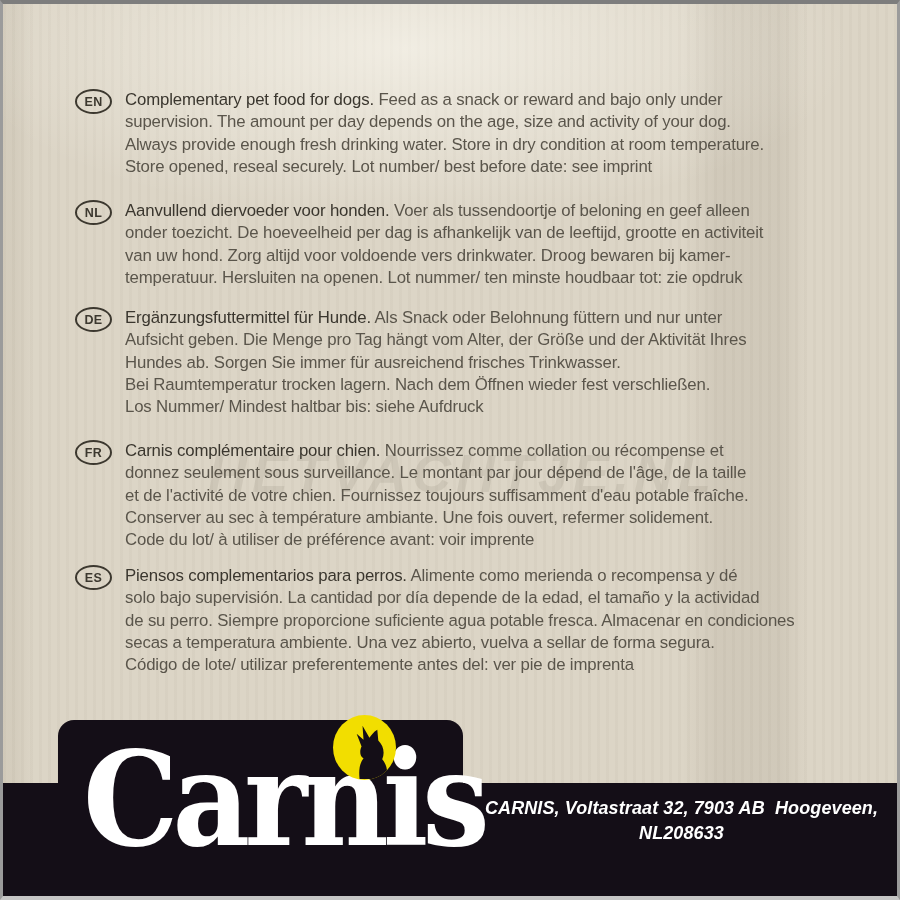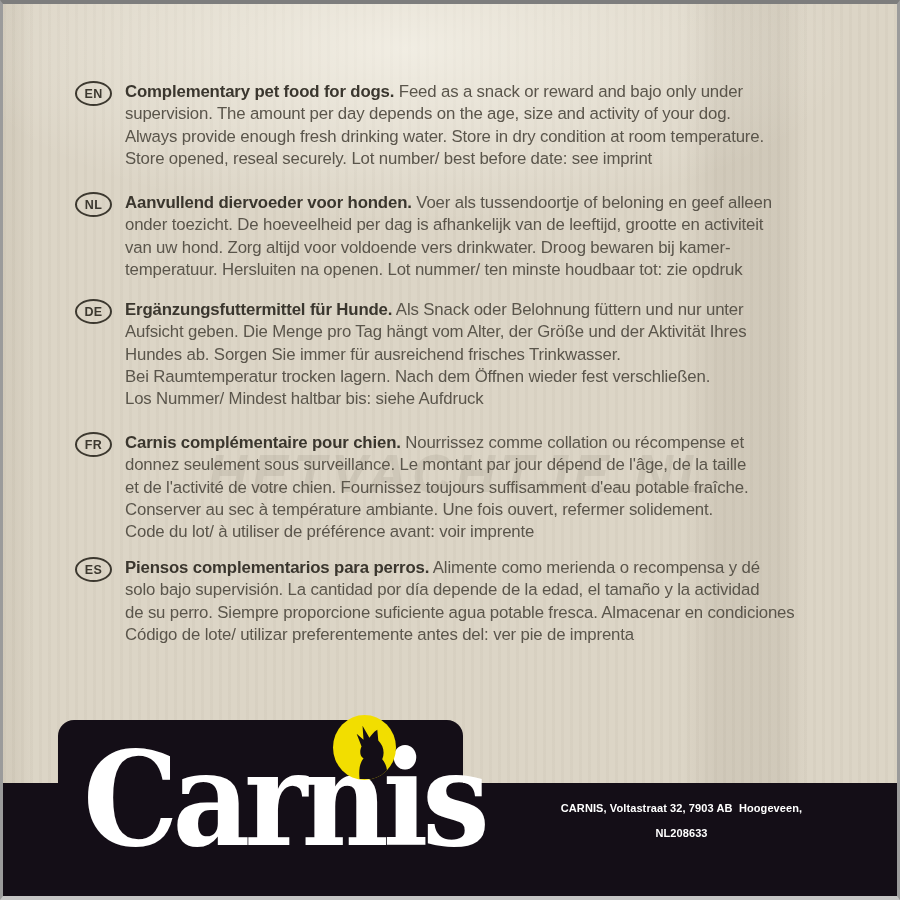--- a/index.html
+++ b/index.html
@@ -19,36 +19,36 @@
       #dcd5c6;
     overflow:hidden;
     font-family:"Liberation Sans", sans-serif;
   }
   .watermark{
     position:absolute;left:205px;top:438px;
     font-size:54px;font-weight:bold;letter-spacing:5px;
     color:rgba(104,95,80,0.12);
     pointer-events:none;z-index:4;white-space:nowrap;font-style:italic;
   }
-  .lang{position:absolute;left:72px;right:32px;z-index:3;}
+  .lang{position:absolute;left:72px;right:32px;z-index:3;margin-top:8px;}
   .oval{
     position:absolute;left:0;top:0;
     width:33px;height:21px;
     border:2px solid #3c382f;border-radius:50%;
     display:flex;align-items:center;justify-content:center;
     font-size:12.5px;font-weight:bold;color:#3c382f;letter-spacing:0.3px;
   }
   .txt{margin-left:50px;}
   .ln{
     white-space:pre;
     font-size:16.8px;line-height:22.3px;
     letter-spacing:-0.15px;
     color:#5a554b;
   }
-  .ln b{font-weight:bold;color:#3a362e;}
+  .ln b{font-weight:normal;color:#3a362e;}
   .band{position:absolute;left:0;right:0;top:779px;bottom:0;background:#140e17;z-index:5;}
   .logo-box{
     position:absolute;left:55px;top:716px;width:405px;height:70px;
     background:#140e17;border-radius:16px 16px 0 0;z-index:6;
   }
   .brand{
     position:absolute;left:80px;top:741px;z-index:7;
     font-family:"DejaVu Serif", serif;font-weight:bold;
     font-size:120px;line-height:1;letter-spacing:-6px;
     color:#ffffff;
@@ -59,21 +59,21 @@
     position:absolute;left:330px;top:711px;width:63px;height:65px;
     border-radius:50%;background:#f2de00;overflow:hidden;z-index:8;
   }
   .moon svg{display:block;width:100%;height:100%;}
   .addr{
     position:absolute;left:460px;top:792px;width:437px;z-index:7;
     text-align:center;color:#ffffff;
   }
   .addr-line{
     white-space:pre;
-    font-size:11px;font-weight:bold;line-height:25px;letter-spacing:0.1px;
+    font-size:18px;font-weight:bold;line-height:25px;letter-spacing:0.1px;font-style:italic;
   }
 </style>
 </head>
 <body>
 
 <div class="page">
 
   <div class="watermark">HETVACHTJE.NL</div>
 
   <section class="lang" style="top:77px">
@@ -127,20 +127,21 @@
   </section>
 
   <section class="lang" style="top:553px">
     <span class="oval">
         <span>ES</span>
       </span>
     <div class="txt">
       <div class="ln"><b>Piensos complementarios para perros.</b><span> Alimente como merienda o recompensa y dé</span></div>
       <div class="ln">solo bajo supervisión. La cantidad por día depende de la edad, el tamaño y la actividad</div>
       <div class="ln">de su perro. Siempre proporcione suficiente agua potable fresca. Almacenar en condiciones</div>
+      <div class="ln">secas a temperatura ambiente. Una vez abierto, vuelva a sellar de forma segura.</div>
       <div class="ln">Código de lote/ utilizar preferentemente antes del: ver pie de imprenta</div>
     </div>
   </section>
 
   <div class="band"></div>
   <div class="logo-box"></div>
   <div class="brand">Carnis</div>
   <div class="moon">
     <svg viewBox="0 0 64 64">
       <path fill="#140e17" d="M 27 64 C 26 55 27 48 31 43 C 27 41 27 35 29 31 L 24 18 L 31 24 L 30 10 L 37 22 C 39 20 41 16 45 14 L 46 25 C 51 30 53 37 50 44 C 55 50 56 57 54 64 Z"></path>

